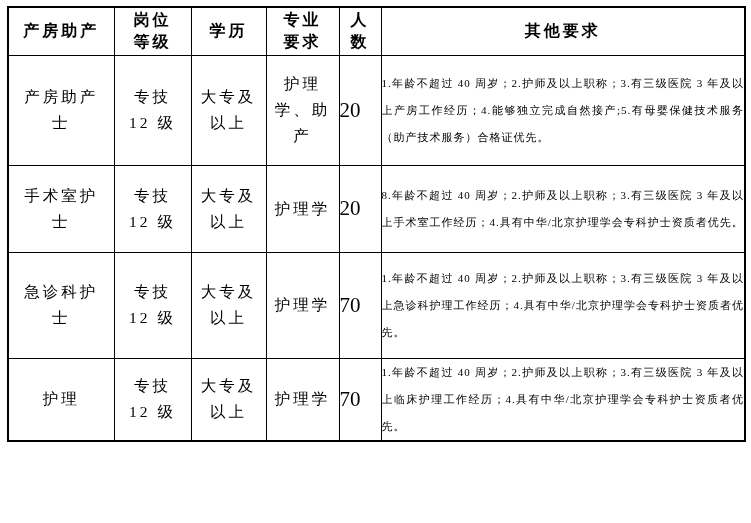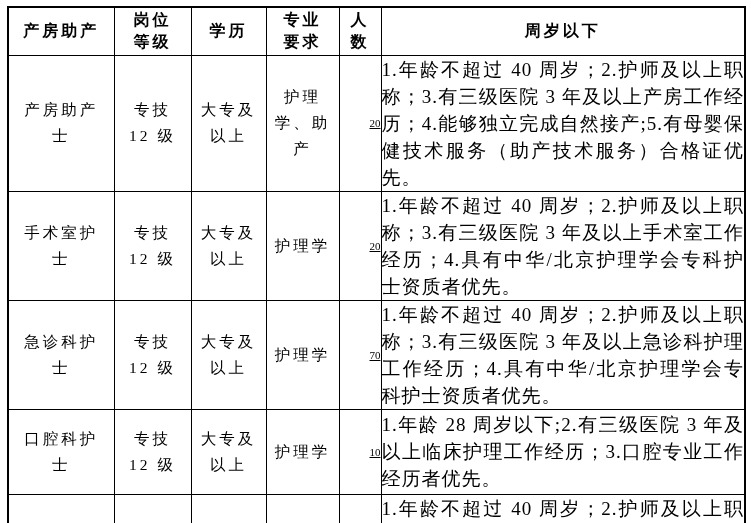--- a/index.html
+++ b/index.html
@@ -38,27 +38,26 @@
     line-height: 22px;
   }
   td.c {
     font-size: 15.5px;
     text-align: center;
     white-space: pre-line;
     letter-spacing: 3px;
     line-height: 26px;
   }
   td.num {
-    font-size: 11px;
-    text-align: right;
+    font-size: 21px;
+    text-align: left;
     letter-spacing: 0;
-    text-decoration: underline;
   }
   td.req {
-    font-size: 19px;
+    font-size: 11px;
     text-align: justify;
     line-height: 27px;
     padding: 2px 6px 2px 7px;
     letter-spacing: 1px;
   }
   tr.hrow   { height: 48px; }
   tr.r0     { height: 110px; }
   tr.r1     { height: 87px; }
   tr.r2     { height: 106px; margin-left: 32px; }
   tr.r3     { height: 85px; }
@@ -80,21 +79,21 @@
     <thead>
       <tr class="hrow">
         <th class="hdr">产房助产</th>
         <th class="hdr">岗位
 等级</th>
         <th class="hdr">学历</th>
         <th class="hdr">专业
 要求</th>
         <th class="hdr">人
 数</th>
-        <th class="hdr">周岁以下</th>
+        <th class="hdr">其他要求</th>
       </tr>
     </thead>
     <tbody>
       <tr class="r0">
         <td class="c">产房助产
 士</td>
         <td class="c">专技
 12 级</td>
         <td class="c">大专及
 以上</td>
@@ -106,43 +105,32 @@
       </tr>
       <tr class="r1">
         <td class="c">手术室护
 士</td>
         <td class="c">专技
 12 级</td>
         <td class="c">大专及
 以上</td>
         <td class="c">护理学</td>
         <td class="num">20</td>
-        <td class="req">1.年龄不超过 40 周岁；2.护师及以上职称；3.有三级医院 3 年及以上手术室工作经历；4.具有中华/北京护理学会专科护士资质者优先。</td>
+        <td class="req">8.年龄不超过 40 周岁；2.护师及以上职称；3.有三级医院 3 年及以上手术室工作经历；4.具有中华/北京护理学会专科护士资质者优先。</td>
       </tr>
       <tr class="r2">
         <td class="c">急诊科护
 士</td>
         <td class="c">专技
 12 级</td>
         <td class="c">大专及
 以上</td>
         <td class="c">护理学</td>
         <td class="num">70</td>
         <td class="req">1.年龄不超过 40 周岁；2.护师及以上职称；3.有三级医院 3 年及以上急诊科护理工作经历；4.具有中华/北京护理学会专科护士资质者优先。</td>
-      </tr>
-      <tr class="r3">
-        <td class="c">口腔科护
-士</td>
-        <td class="c">专技
-12 级</td>
-        <td class="c">大专及
-以上</td>
-        <td class="c">护理学</td>
-        <td class="num">10</td>
-        <td class="req">1.年龄 28 周岁以下;2.有三级医院 3 年及以上临床护理工作经历；3.口腔专业工作经历者优先。</td>
       </tr>
       <tr class="r4">
         <td class="c">护理</td>
         <td class="c">专技
 12 级</td>
         <td class="c">大专及
 以上</td>
         <td class="c">护理学</td>
         <td class="num">70</td>
         <td class="req">1.年龄不超过 40 周岁；2.护师及以上职称；3.有三级医院 3 年及以上临床护理工作经历；4.具有中华/北京护理学会专科护士资质者优先。</td>

